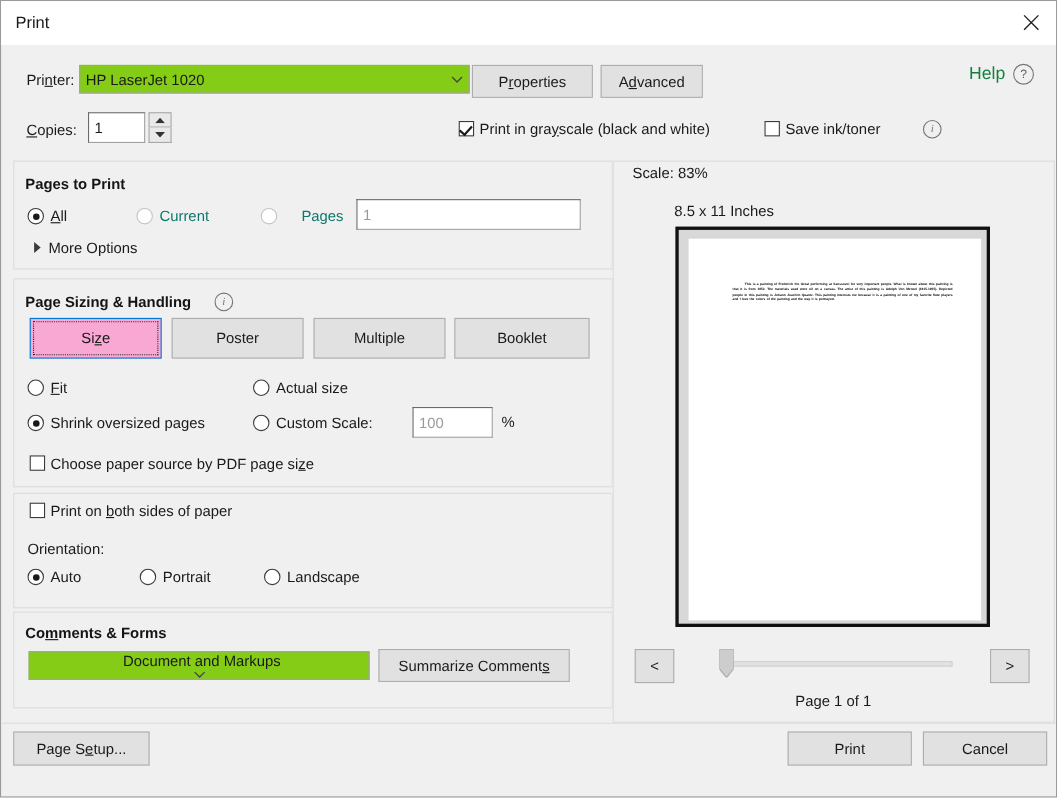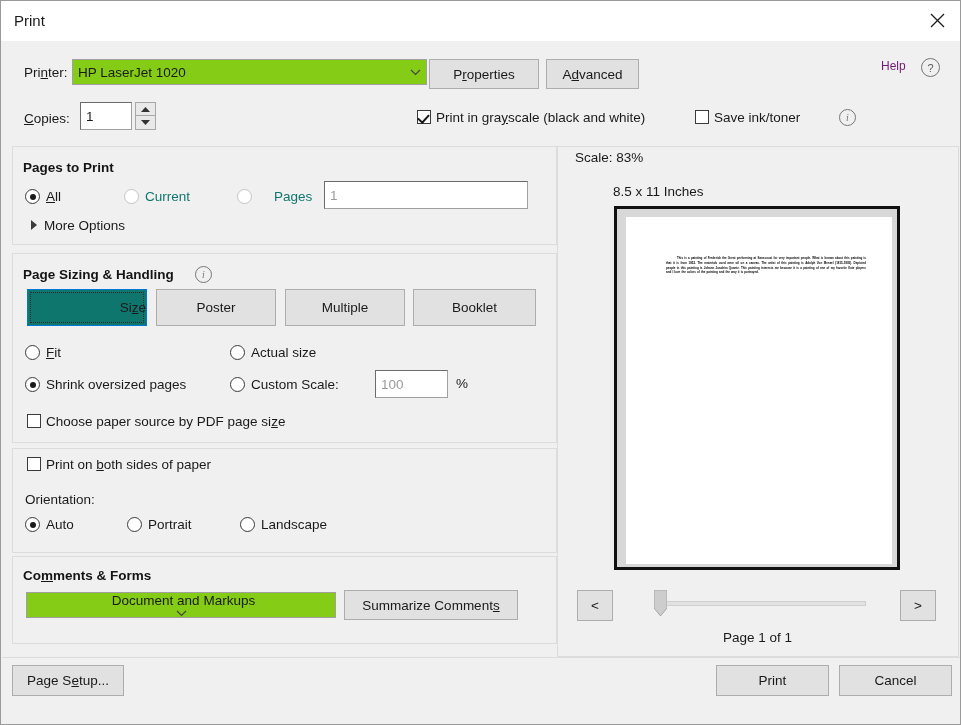--- a/index.html
+++ b/index.html
@@ -188,22 +188,22 @@
     font-size: 10px;
     font-style: italic;
     font-family: "Liberation Serif", serif;
     display: flex; align-items: center; justify-content: center;
     line-height: 1;
   }
 
   #help-link {
     position: absolute;
     left: 880px; top: 58px;
-    font-size: 12px;
-    color: #701a75;
+    font-size: 16px;
+    color: #15803d;
     cursor: default;
   }
   #help-icon {
     position: absolute;
     left: 920px; top: 57px;
     width: 17px; height: 17px;
     border-radius: 50%;
     border: 1px solid #767676;
     color: #5c5c5c;
     font-size: 11px;
@@ -215,23 +215,22 @@
     position: absolute;
     box-sizing: border-box;
     top: 288px; height: 37px;
     background: #e1e1e1;
     border: 1px solid #adadad;
     display: flex; align-items: center; justify-content: center;
     font-size: 13.5px;
     cursor: default;
   }
   .szbtn.active {
-    background: #0f766e;
+    background: #f9a8d4;
     border: 1px solid #0078d7;
-    justify-content: flex-end;
   }
   .szbtn.active .focusring {
     position: absolute;
     left: 2px; top: 2px; right: 2px; bottom: 2px;
     border: 1px dotted #2b2b2b;
   }
 
   
   #more-tri {
     position: absolute;
@@ -471,21 +470,21 @@
   <div id="slider-track"></div>
   <div id="slider-thumb">
     <svg width="13" height="26" viewBox="0 0 13 26">
       <polygon points="0,0 13,0 13,18 6.5,26 0,18" fill="#cdcdcd" stroke="#a8a8a8" stroke-width="1"></polygon>
     </svg>
   </div>
   <div class="lbl" id="page-count">Page 1 of 1</div>
 
   <div id="footer-div"></div>
 
-  <div class="btn" style="left:11px; top:664px; width:112px; height:31px;">
+  <div class="btn" style="left:11px; top:664px; width:124px; height:31px;">
     <span><span>Page S</span><u class="ak">e</u><span>tup...</span></span>
   </div>
   <div class="btn" style="left:715px; top:664px; width:113px; height:31px;">
     <span>Print</span>
   </div>
   <div class="btn" style="left:838px; top:664px; width:113px; height:31px;">
     <span>Cancel</span>
   </div>
 
 </div>

